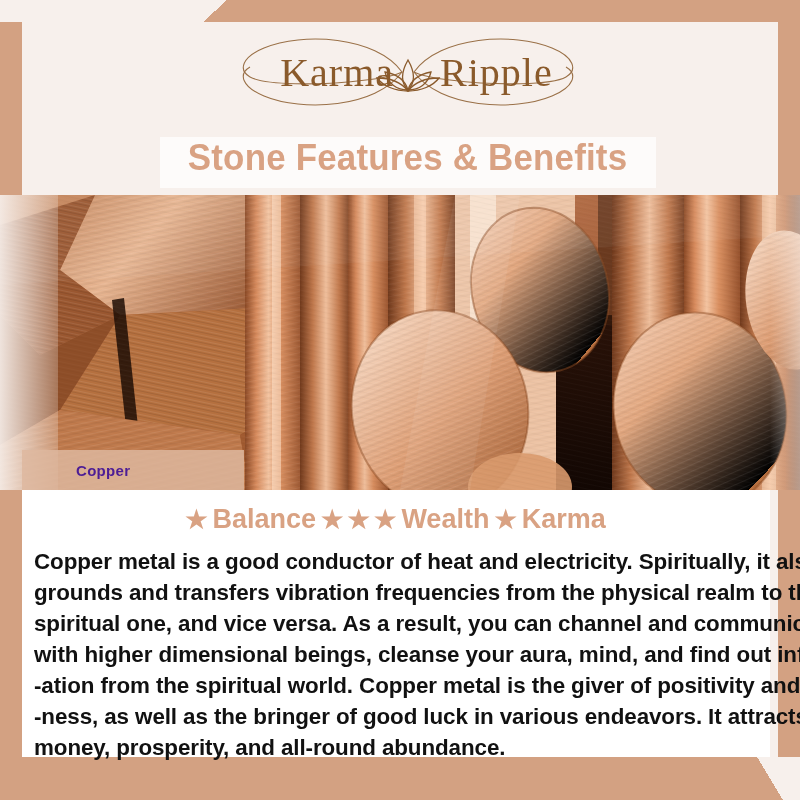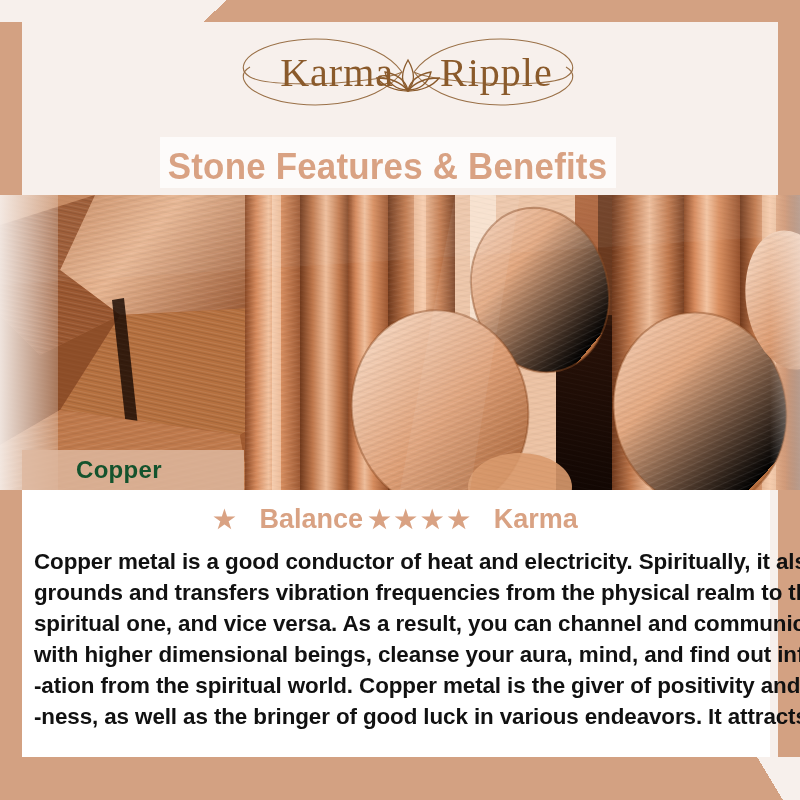--- a/index.html
+++ b/index.html
@@ -52,23 +52,23 @@
   .logo-svg{display:block;}
   .logo-text{
     font-family:"Liberation Serif", serif;
     font-size:40px;
     fill:#8a5a2b;
     letter-spacing:1px;
   }
 
   
   .title-banner{
-    position:absolute;left:160px;width:456px;top:137px;height:51px;
+    position:absolute;left:160px;width:496px;top:137px;height:51px;
     background:rgba(255,255,255,0.72);
-    display:flex;align-items:flex-end;justify-content:center;
+    display:flex;align-items:flex-start;justify-content:center;
   }
   .title-text{
     font-family:"Liberation Sans Narrow","Liberation Sans",sans-serif;
     font-weight:bold;
     font-size:36px;
     color:#d9a283;
     letter-spacing:0.2px;
     white-space:nowrap;
     transform:scaleX(0.97);
   }
@@ -93,43 +93,43 @@
   }
 
   
   .caption{
     position:absolute;left:22px;top:450px;width:222px;height:40px;
     background:rgba(222,183,158,0.84);
     display:flex;align-items:center;
   }
   .caption-text{
     margin-left:54px;
-    color:#14532d;
-    font-size:24px;
+    color:#4c1d95;
+    font-size:15px;
     font-weight:bold;
     letter-spacing:0.3px;
   }
 
   
   .content{
     position:absolute;left:22px;top:490px;width:748px;height:267px;
     background:#ffffff;
   }
 
   .keywords{
     position:absolute;left:0;right:0;top:14px;
     display:flex;align-items:center;justify-content:center;
     font-family:"Liberation Sans Narrow","Liberation Sans",sans-serif;
     font-weight:bold;
     font-size:27px;
     color:#d9a283;
     white-space:nowrap;
   }
   .kw-star{font-size:25px;line-height:1;padding:0 2px;}
-  .kw-label{padding:0 3px;margin-left:19px;}
+  .kw-label{padding:0 3px;}
 
   .body-text{
     position:absolute;left:12px;right:10px;top:56px;
     font-family:"Liberation Sans Narrow","Liberation Sans",sans-serif;
     font-weight:bold;
     font-size:22.4px;
     line-height:31px;
     color:#111111;
     letter-spacing:-0.1px;
   }
@@ -295,26 +295,28 @@
 </div>
 
 <div class="content">
 
   <div class="keywords">
     <span class="kw-star">★</span>
     <span class="kw-label">Balance</span>
     <span class="kw-star">★</span>
     <span class="kw-star">★</span>
     <span class="kw-star">★</span>
+    <span class="kw-label">Wealth</span>
     <span class="kw-star">★</span>
     <span class="kw-label">Karma</span>
   </div>
 
   <div class="body-text">
     <div class="body-line">Copper metal is a good conductor of heat and electricity. Spiritually, it also</div>
     <div class="body-line">grounds and transfers vibration frequencies from the physical realm to the</div>
     <div class="body-line">spiritual one, and vice versa. As a result, you can channel and communicate</div>
     <div class="body-line">with higher dimensional beings, cleanse your aura, mind, and find out inform</div>
     <div class="body-line">-ation from the spiritual world. Copper metal is the giver of positivity and good</div>
     <div class="body-line">-ness, as well as the bringer of good luck in various endeavors. It attracts</div>
+    <div class="body-line">money, prosperity, and all-round abundance.</div>
   </div>
 
 </div>
 
 </body></html>

